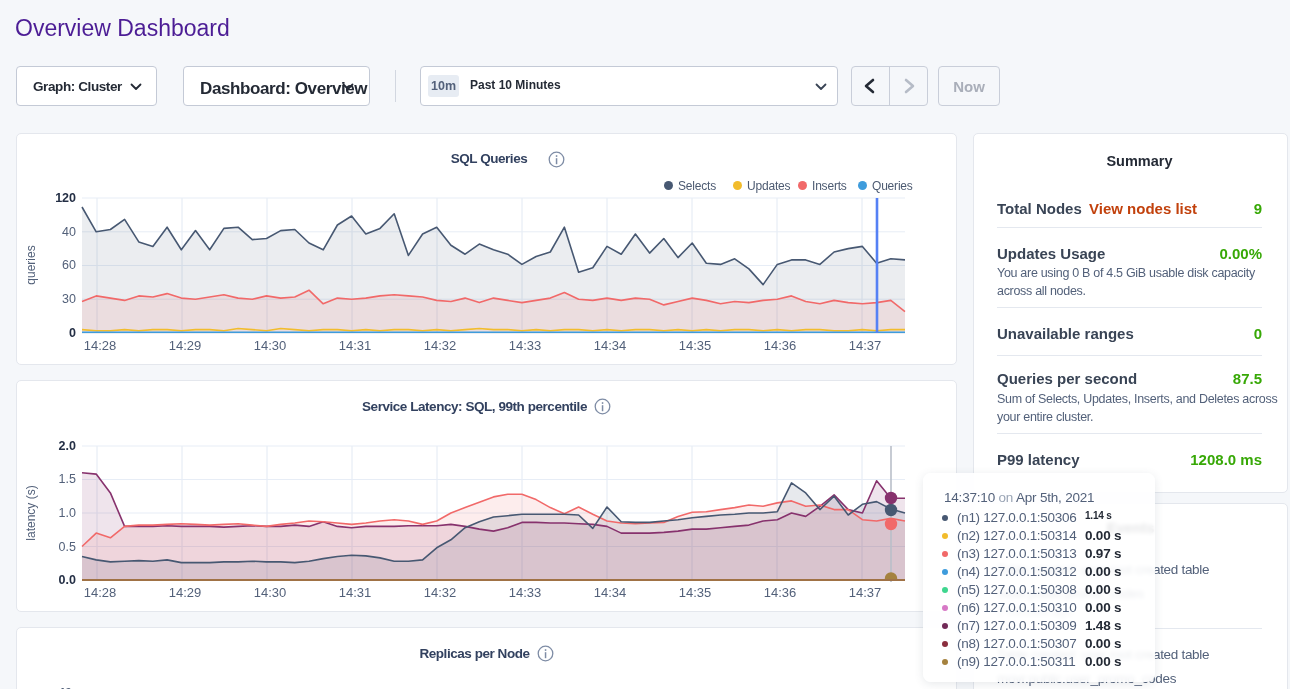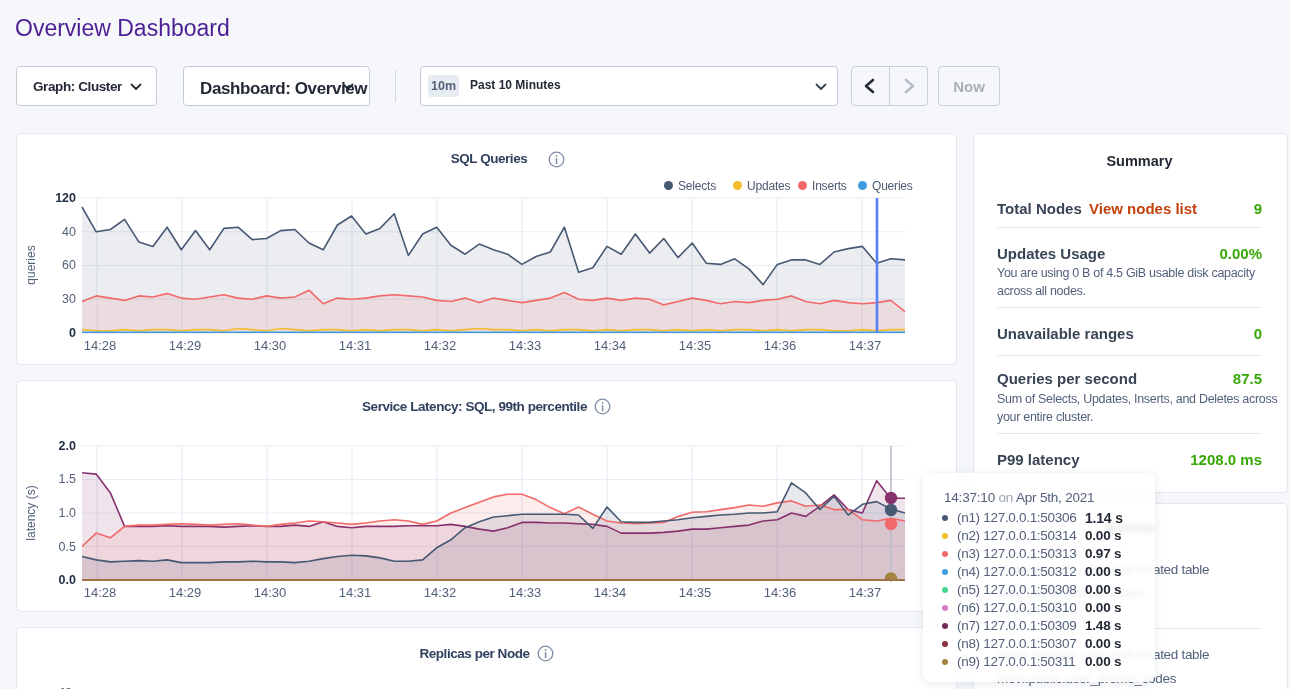--- a/index.html
+++ b/index.html
@@ -182,21 +182,21 @@
 <div class="card" style="left:973px;top:503px;width:315px;height:250px"></div>
 <div class="abs b" style="left:973px;top:520px;width:315px;text-align:center;font-size:14.5px;color:#242a35">Events</div>
 <div class="abs" style="left:997px;top:558px;font-size:13.5px;letter-spacing:-0.3px;color:#53617a;line-height:23.5px;white-space:nowrap">Table created: user root created table<br>movr.public.promo_codes</div>
 <div class="abs" style="left:997px;top:605px;font-size:12px;color:#9aa5b5">2 minutes ago</div>
 <div class="divider" style="top:628px"></div>
 <div class="abs" style="left:997px;top:643px;font-size:13.5px;letter-spacing:-0.3px;color:#53617a;line-height:23.5px;white-space:nowrap">Table created: user root created table<br>movr.public.user_promo_codes</div>
 <div class="abs" style="left:923px;top:473px;width:232px;height:209px;background:rgba(255,255,255,0.88);backdrop-filter:blur(2px);border-radius:8px;box-shadow:0 2px 10px rgba(60,70,90,0.12)"></div>
 <div class="abs" style="left:944px;top:490px;font-size:13.5px;letter-spacing:-0.2px;color:#53617a">14:37:10 <span style="color:#9aa5b5">on</span> Apr 5th, 2021</div>
 <div class="abs" style="left:942px;top:514.5px;width:6px;height:6px;border-radius:50%;background:#475872"></div>
 <div class="ttrow" style="left:957px;top:509.5px">(n1) 127.0.0.1:50306</div>
-<div class="abs b" style="left:1085px;top:509.5px;font-size:14px;letter-spacing:-0.2px;color:#242a35">1.14 s</div>
+<div class="abs b" style="left:1085px;top:509.5px;font-size:10px;letter-spacing:-0.2px;color:#242a35">1.14 s</div>
 <div class="abs" style="left:942px;top:532.6px;width:6px;height:6px;border-radius:50%;background:#f2bc2c"></div>
 <div class="ttrow" style="left:957px;top:527.6px">(n2) 127.0.0.1:50314</div>
 <div class="abs b" style="left:1085px;top:527.6px;font-size:13.5px;letter-spacing:-0.2px;color:#242a35">0.00 s</div>
 <div class="abs" style="left:942px;top:550.7px;width:6px;height:6px;border-radius:50%;background:#f16969"></div>
 <div class="ttrow" style="left:957px;top:545.7px">(n3) 127.0.0.1:50313</div>
 <div class="abs b" style="left:1085px;top:545.7px;font-size:13.5px;letter-spacing:-0.2px;color:#242a35">0.97 s</div>
 <div class="abs" style="left:942px;top:568.8px;width:6px;height:6px;border-radius:50%;background:#3e9cdc"></div>
 <div class="ttrow" style="left:957px;top:563.8px">(n4) 127.0.0.1:50312</div>
 <div class="abs b" style="left:1085px;top:563.8px;font-size:13.5px;letter-spacing:-0.2px;color:#242a35">0.00 s</div>
 <div class="abs" style="left:942px;top:586.9px;width:6px;height:6px;border-radius:50%;background:#3fd68f"></div>

